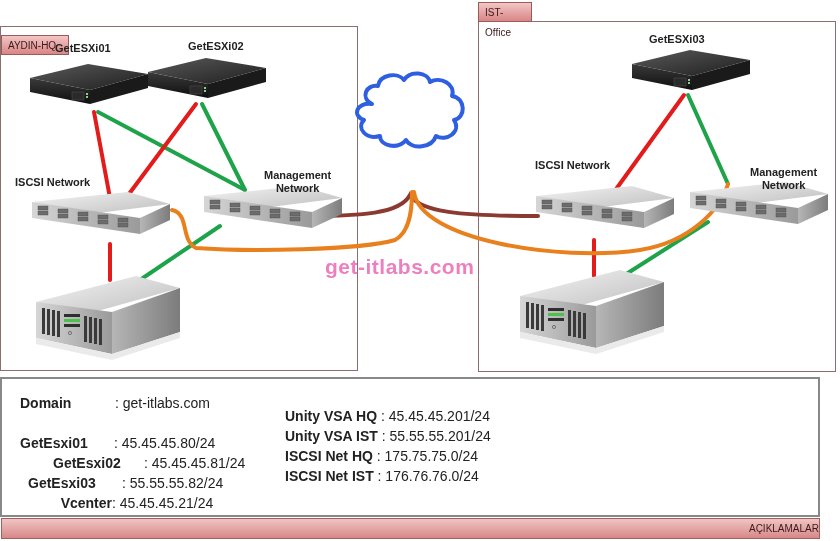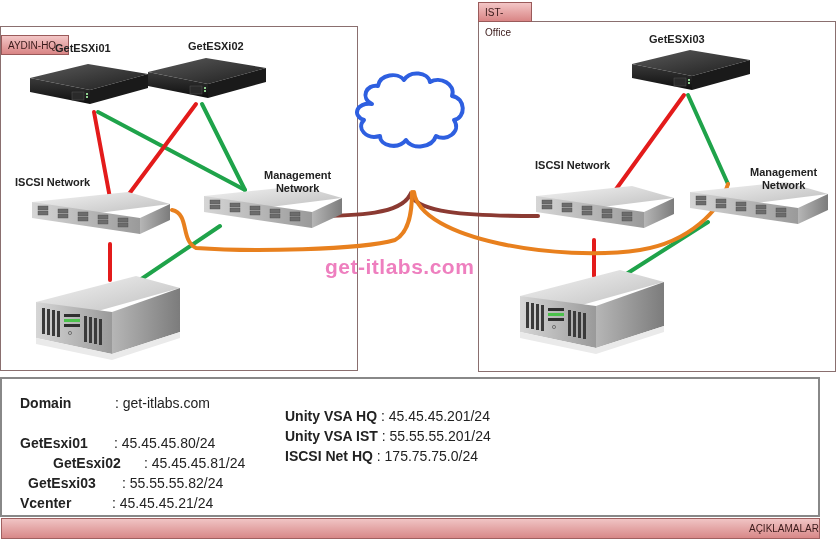--- a/index.html
+++ b/index.html
@@ -161,27 +161,30 @@
   <div class="row" style="left:18px;top:56px;">
     <span class="k" style="width:94px;">GetEsxi01</span><span>: 45.45.45.80/24</span>
   </div>
   <div class="row" style="left:18px;top:76px;margin-left:33px;">
     <span class="k" style="width:91px;">GetEsxi02</span><span>: 45.45.45.81/24</span>
   </div>
   <div class="row" style="left:18px;top:96px;margin-left:8px;">
     <span class="k" style="width:94px;">GetEsxi03</span><span>: 55.55.55.82/24</span>
   </div>
   <div class="row" style="left:18px;top:116px;">
-    <span class="k" style="width:92px;">Vcenter</span><span>: 45.45.45.21/24</span>
+    <span class="k" style="width:92px;text-align:right;">Vcenter</span><span>: 45.45.45.21/24</span>
   </div>
 
   <div class="row" style="left:283px;top:29px;">
     <span class="k">Unity VSA HQ</span><span> : 45.45.45.201/24</span>
   </div>
   <div class="row" style="left:283px;top:49px;">
     <span class="k">Unity VSA IST</span><span> : 55.55.55.201/24</span>
   </div>
   <div class="row" style="left:283px;top:69px;">
     <span class="k">ISCSI Net HQ</span><span> : 175.75.75.0/24</span>
   </div>
+  <div class="row" style="left:283px;top:89px;">
+    <span class="k">ISCSI Net IST</span><span> : 176.76.76.0/24</span>
+  </div>
 </div>
 
 <div class="footer">AÇIKLAMALAR</div>
 
 </body></html>

